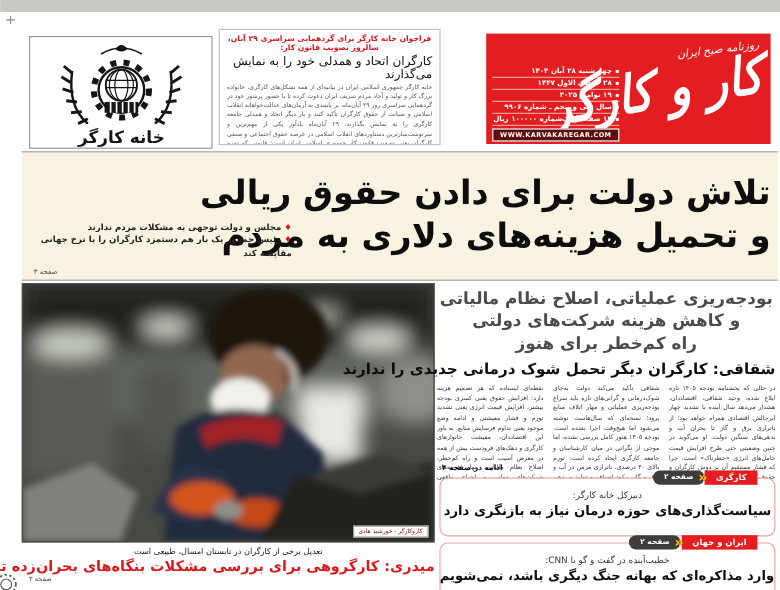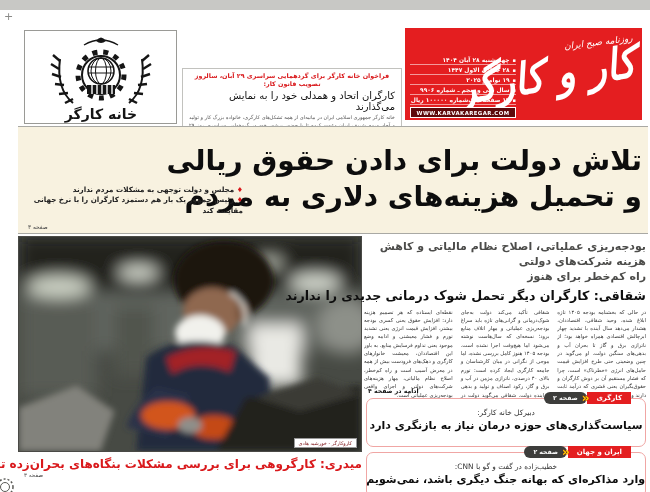--- a/index.html
+++ b/index.html
@@ -9,22 +9,22 @@
     overflow:hidden; font-family:"DejaVu Sans", sans-serif; direction:rtl;
   }
   .topstrip { position:absolute; top:0; left:0; width:650px; height:10px; background:#c8c8c5; }
   .regmark { position:absolute; top:10px; left:4px; color:#8a8a88; font-size:11px; direction:ltr; }
 
   
   .logo-box { position:absolute; top:30px; left:24px; width:153px; height:94px;
     background:#fff; border:1px solid #9a9a96; display:flex; align-items:center; justify-content:center; }
 
   
-  .announce { position:absolute; top:24px; left:182px; width:220px; height:97px;
-    background:#fff; border:1px solid #c2c2be; padding:3px 6px 2px; overflow:hidden;margin-top:44px; }
+  .announce { position:absolute; top:24px; left:182px; width:185px; height:97px;
+    background:#fff; border:1px solid #c2c2be; padding:3px 6px 2px; overflow:hidden; }
   .announce-kicker { color:#d9191c; font-size:6.4px; font-weight:bold; text-align:center; line-height:1.3; }
   .announce-headline { color:#111; font-size:10px; font-weight:normal; text-align:right; margin-top:1px; }
   .announce-body { color:#555; font-size:5.1px; line-height:1.55; text-align:justify; margin-top:2px; height:55px; overflow:hidden; }
 
   
   .masthead { position:absolute; top:28px; right:8px; width:237px; height:92px; background:#e41e20; overflow:hidden; }
   .tagline { position:absolute; top:5px; right:10px; color:#fff; font-size:9px; font-style:italic;
     transform:rotate(-7deg); transform-origin:right top; }
   .mast-title { position:absolute; top:24px; right:6px; width:160px; color:#fff; font-size:38px; font-weight:bold;
     font-style:italic; white-space:nowrap; transform:rotate(-9deg) scaleY(1.15); transform-origin:center; letter-spacing:-2px; }
@@ -47,21 +47,21 @@
   .lead-page { position:absolute; left:10px; bottom:3px; color:#444; font-size:5.8px; }
 
   
   .photo { position:absolute; top:236px; left:18px; width:344px; height:216px; border:1px solid #4a4a46; background:#3c3f3a; }
   .photo svg { display:block; width:100%; height:100%; }
   .credit { position:absolute; bottom:3px; right:4px; background:#fff; border:1px solid #999;
     color:#7c1214; font-size:5px; padding:1px 4px; }
 
   
   .econ { position:absolute; top:240px; right:4px; width:282px; }
-  .econ-kicker { color:#4c4c4a; font-size:11px; font-weight:bold; text-align:right; line-height:1.35; }
+  .econ-kicker { color:#4c4c4a; font-size:14px; font-weight:bold; text-align:center; line-height:1.35; }
   .econ-headline { color:#0e0e0e; font-size:12.6px; font-weight:bold; text-align:center; margin-top:3px; white-space:nowrap; }
   .econ-body { margin-top:5px; column-count:3; column-gap:8px; column-rule:none;
     font-size:5.2px; line-height:1.6; color:#333; text-align:justify; height:98px; overflow:hidden; }
   .econ-more { position:absolute; top:147px; left:4px; color:#111; font-size:6.2px; font-weight:bold; }
 
   
   .teaser { position:absolute; right:4px; width:280px; border:1px solid #f0a6a4; border-radius:7px; background:#fff; }
   .teaser1 { top:398px; height:49px; }
   .teaser2 { top:452px; height:46px; }
   .tag { position:absolute; top:-8px; right:14px; display:flex; align-items:center; direction:rtl; }
@@ -245,25 +245,26 @@
     <div class="teaser-kicker">دبیرکل خانه کارگر:</div>
     <div class="teaser-headline">سیاست‌گذاری‌های حوزه درمان نیاز به بازنگری دارد</div>
   </div>
 
   <div class="teaser teaser2">
     <div class="tag">
       <span class="tag-section">ایران و جهان</span>
       <span class="tag-chev">«</span>
       <span class="tag-page">صفحه ۲</span>
     </div>
-    <div class="teaser-kicker">خطیب‌زاده در گفت و گو با CNN:</div>
+    <div class="teaser-kicker">خطیب‌آینده در گفت و گو با CNN:</div>
     <div class="teaser-headline">وارد مذاکره‌ای که بهانه جنگ دیگری باشد، نمی‌شویم</div>
   </div>
 
   <div class="bottom-left">
+    <div class="bl-caption">تعدیل برخی از کارگران در تابستان امسال، طبیعی است</div>
     <div class="bl-headline">میدری: کارگروهی برای بررسی مشکلات بنگاه‌های بحران‌زده تشکیل شد</div>
     <div class="bl-page">صفحه ۳</div>
   </div>
 
   <svg class="corner-emblem" width="22" height="22" viewBox="0 0 22 22">
     <circle cx="11" cy="11" r="8" fill="none" stroke="#5a5a56" stroke-width="1.5" stroke-dasharray="2 2"></circle>
     <circle cx="11" cy="11" r="4.5" fill="none" stroke="#5a5a56" stroke-width="1"></circle>
   </svg>
 
 </div>

